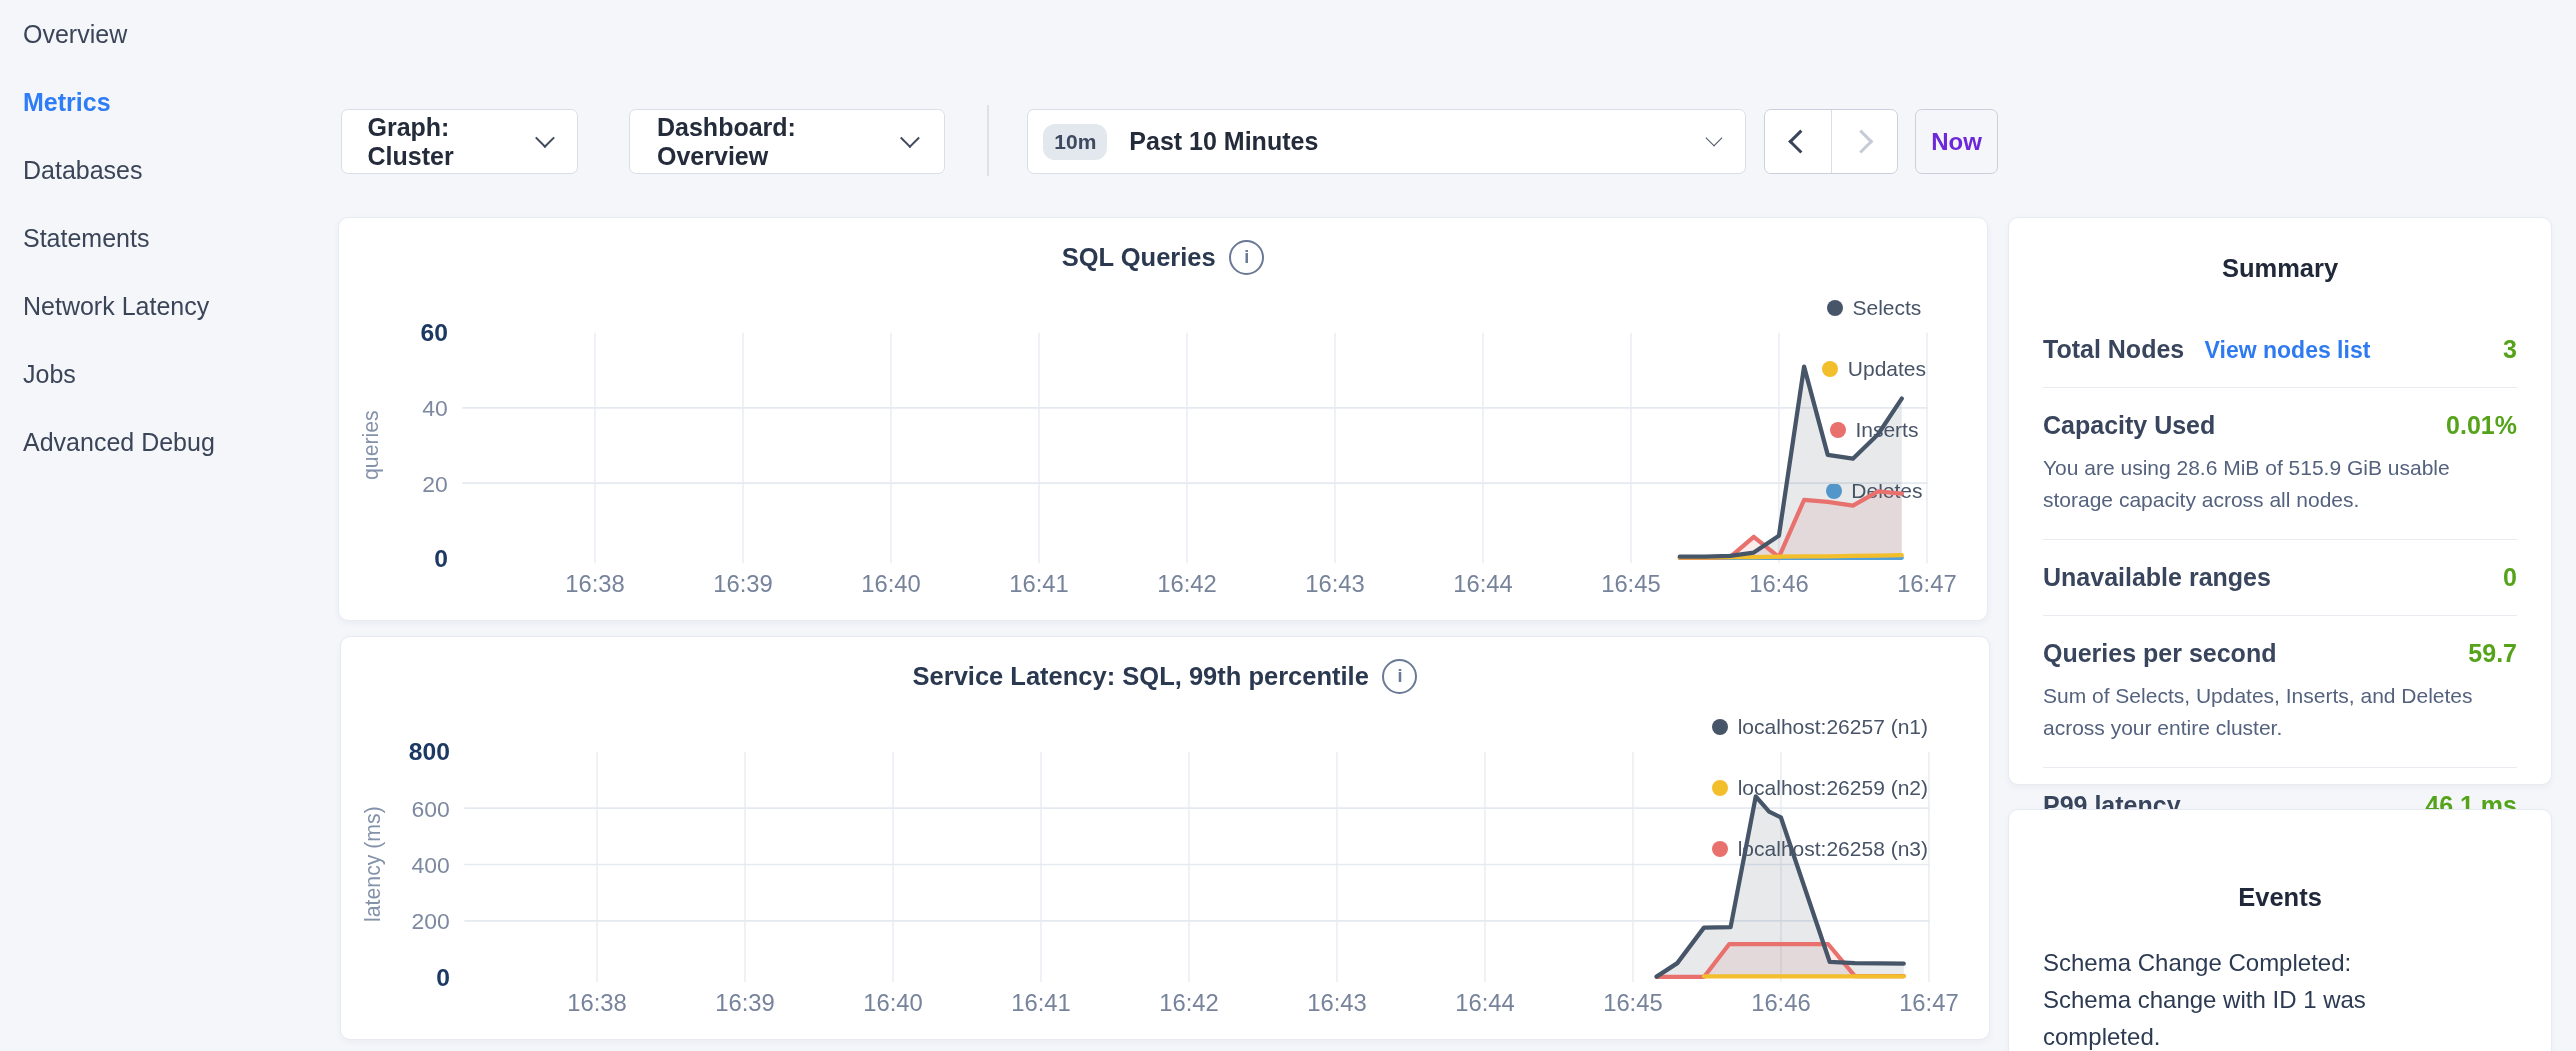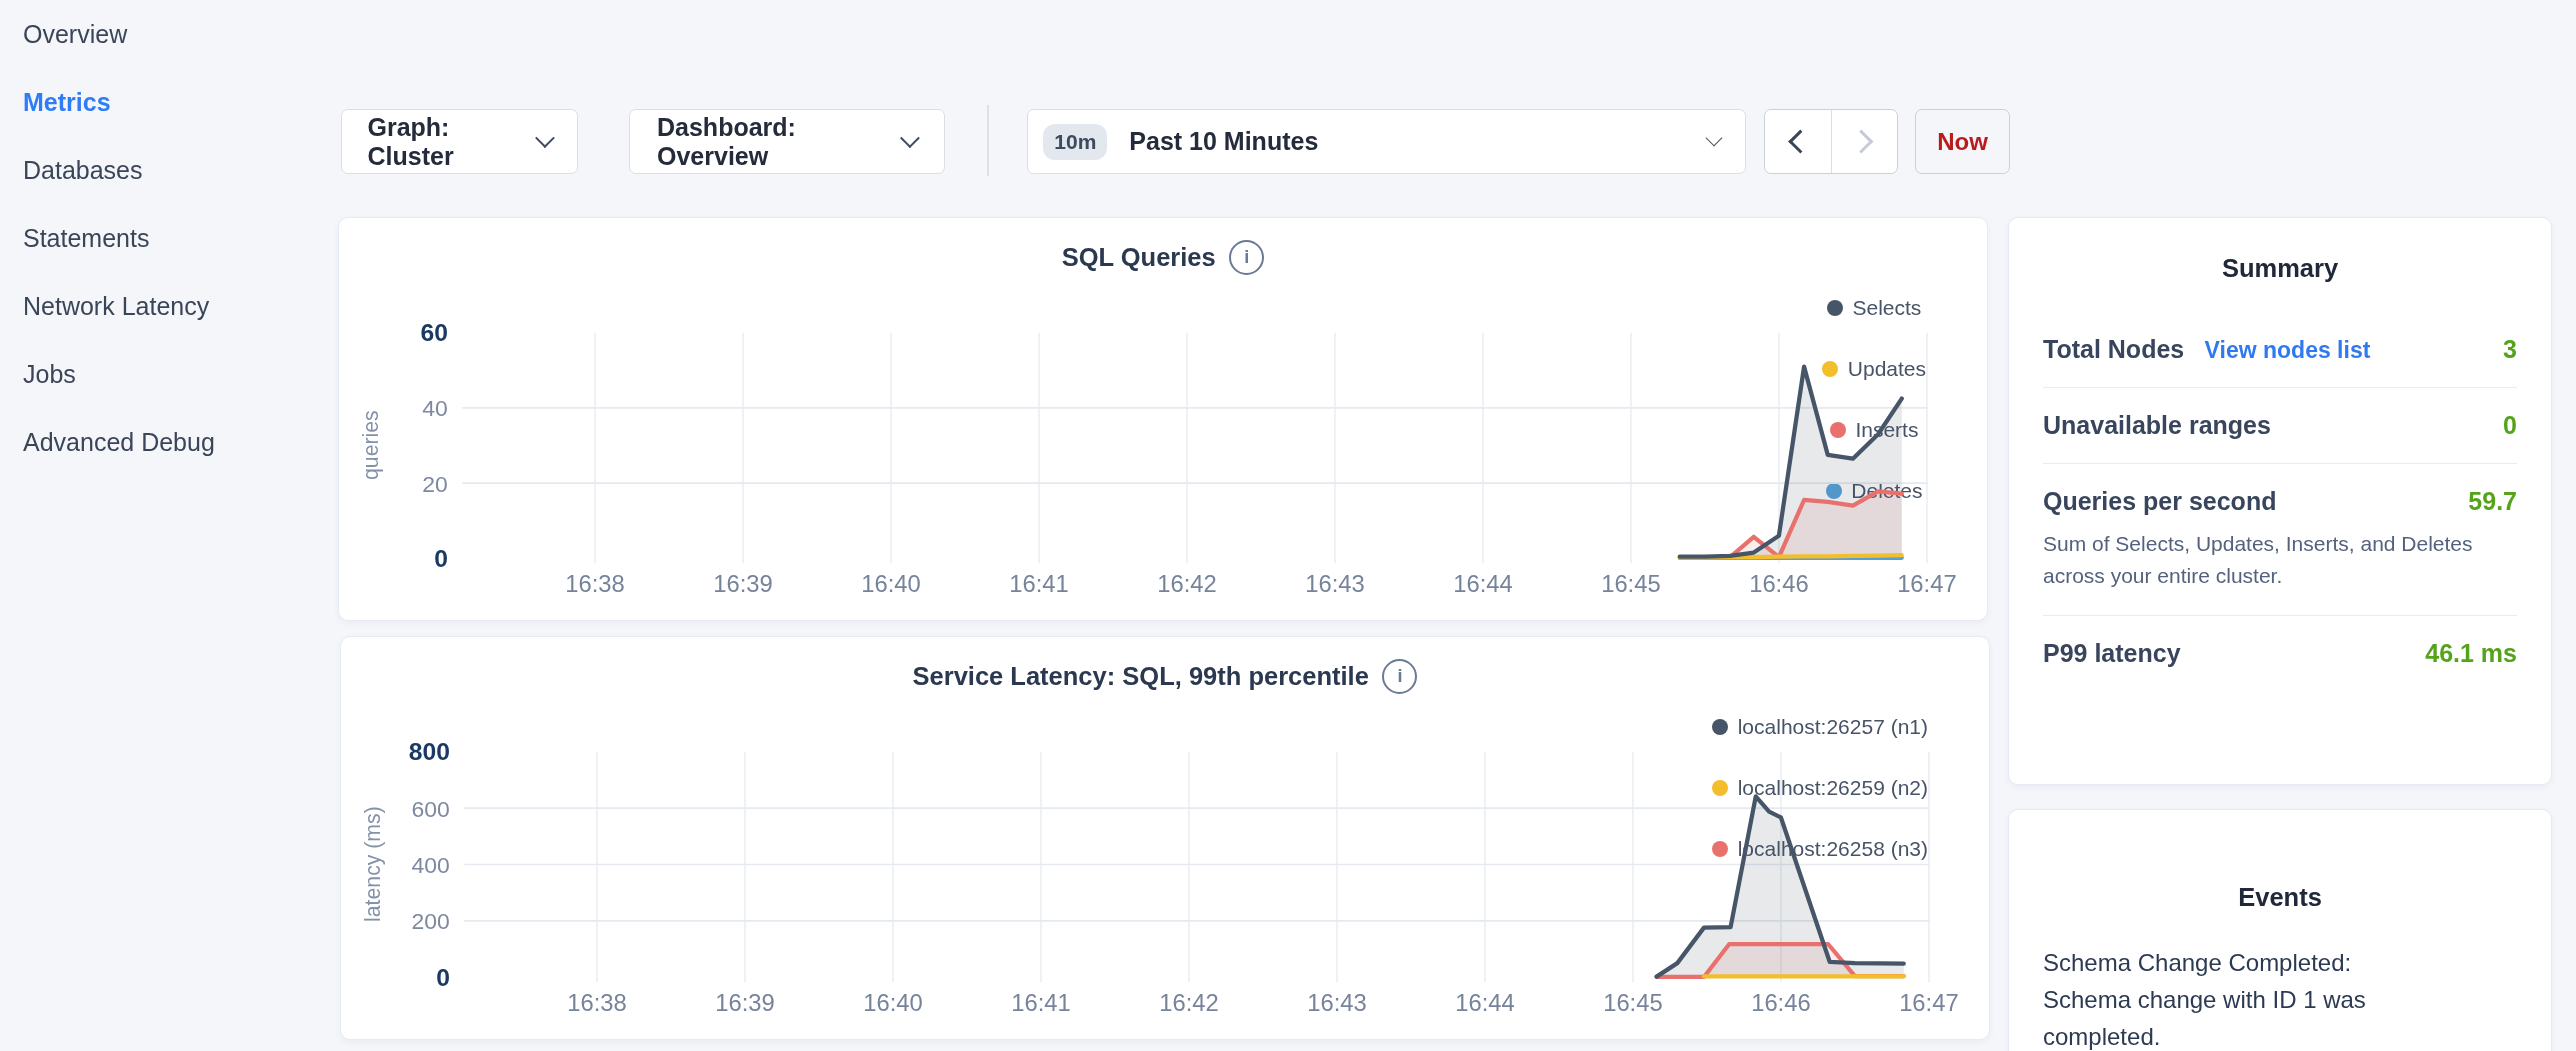--- a/index.html
+++ b/index.html
@@ -26,23 +26,23 @@
 
   .time-badge{background:#e3e7ee;border-radius:12px;padding:6px 11px;font-size:21px;font-weight:bold;color:#3e4a5f;}
   .time-label{font-size:25px;font-weight:bold;color:#242b3a;}
 
   .arrow-group{position:absolute;left:1764px;top:109px;height:65px;width:134px;background:#fff;
                border:1.7px solid #c9d0dc;border-radius:6.8px;box-sizing:border-box;display:flex;}
   .arrow-btn{flex:1;display:flex;align-items:center;justify-content:center;cursor:pointer;}
   .arrow-btn:first-child{border-right:1.7px solid #d9dee7;}
   .chev-left{width:13.6px;height:13.6px;border-left:3.4px solid #3a4559;border-bottom:3.4px solid #3a4559;transform:rotate(45deg);margin-left:5.1px;}
   .chev-right{width:13.6px;height:13.6px;border-right:3.4px solid #c5ccd8;border-top:3.4px solid #c5ccd8;transform:rotate(45deg);margin-right:5.1px;}
-  .now-btn{position:absolute;left:1915px;top:109px;width:95px;height:65px;border:1.7px solid #c9d0dc;border-radius:6.8px;
+  .now-btn{position:absolute;left:1915px;top:109px;width:83px;height:65px;border:1.7px solid #c9d0dc;border-radius:6.8px;
            box-sizing:border-box;display:flex;align-items:center;justify-content:center;
-           font-size:24px;font-weight:bold;color:#b91c1c;cursor:default;background:transparent;}
+           font-size:24px;font-weight:bold;color:#6d28d9;cursor:default;background:transparent;}
 
   
   .card{position:absolute;background:#fff;border:0.9px solid #e7eaf0;border-radius:10.2px;
         box-shadow:0 2.6px 6.8px rgba(56,76,108,0.05);box-sizing:border-box;}
 
   .chart-card{width:1650px;height:404px;}
   .chart-title-row{position:absolute;top:22px;left:0;width:100%;display:flex;align-items:center;justify-content:center;gap:13.6px;}
   .chart-title{font-size:25.5px;font-weight:bold;color:#2b3950;}
   .info-icon{width:31px;height:31px;border:2.6px solid #6b7a94;border-radius:50%;color:#6b7a94;
              display:flex;align-items:center;justify-content:center;font-size:18px;font-weight:bold;cursor:pointer;}
@@ -236,20 +236,27 @@
     <div class="summary-rows">
         <div class="summary-row">
           <div class="srow-top">
             <span class="srow-label">Total Nodes</span>
             <span class="srow-link">View nodes list</span>
             <span class="srow-value">3</span>
           </div>
         </div>
         <div class="summary-row">
           <div class="srow-top">
+            <span class="srow-label">Capacity Used</span>
+            <span class="srow-value">0.01%</span>
+          </div>
+          <div class="srow-desc">You are using 28.6 MiB of 515.9 GiB usable storage capacity across all nodes.</div>
+        </div>
+        <div class="summary-row">
+          <div class="srow-top">
             <span class="srow-label">Unavailable ranges</span>
             <span class="srow-value">0</span>
           </div>
         </div>
         <div class="summary-row">
           <div class="srow-top">
             <span class="srow-label">Queries per second</span>
             <span class="srow-value">59.7</span>
           </div>
           <div class="srow-desc">Sum of Selects, Updates, Inserts, and Deletes across your entire cluster.</div>

